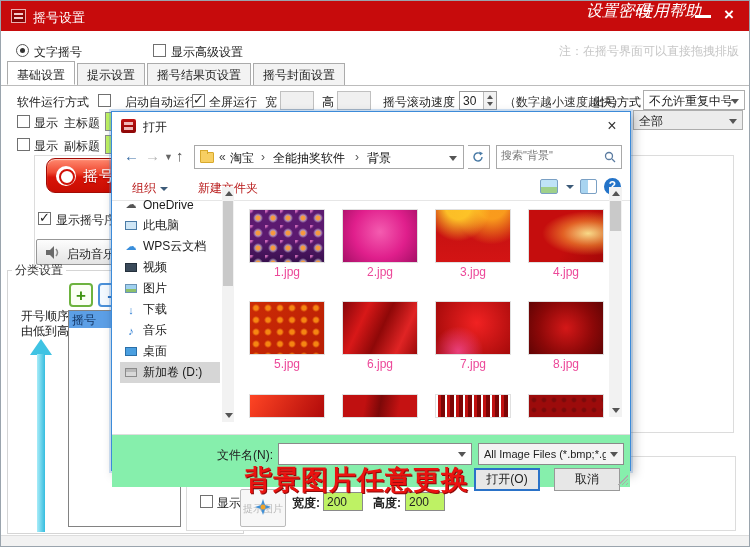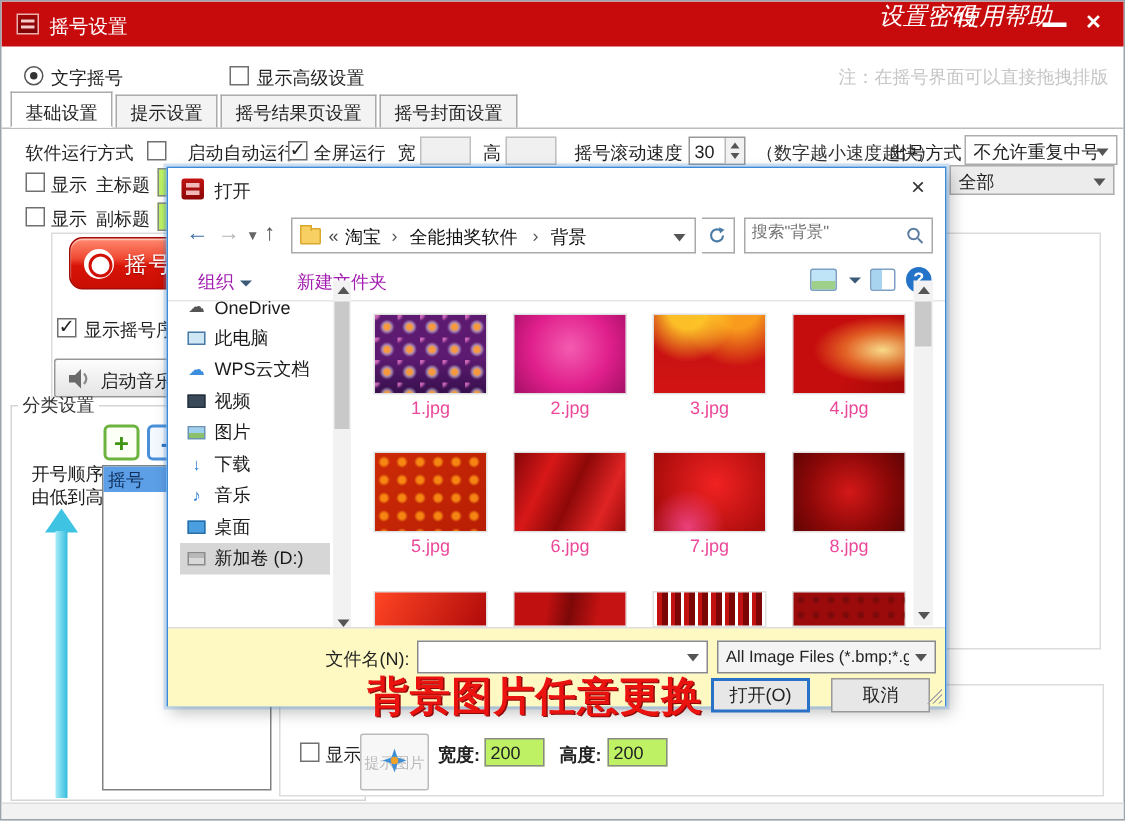--- a/index.html
+++ b/index.html
@@ -73,21 +73,21 @@
   .navglyph.dim { color:#b5b5b5; }
   .addrbox { position:absolute; left:82px; top:3px; width:270px; height:24px; border:1px solid #a9a9a9; background:#fff; }
   .folder-ico { position:absolute; left:5px; top:6px; width:14px; height:11px; background:#f7cf62; border:1px solid #d8a92c; border-radius:1px; }
   .folder-ico::before { content:""; position:absolute; left:-1px; top:-3px; width:6px; height:3px; background:#f7cf62; border:1px solid #d8a92c; border-bottom:none; }
   .crumb { position:absolute; top:4px; font-size:12px; color:#111; white-space:nowrap; }
   .sep { color:#555; }
   .refbtn { position:absolute; left:356px; top:3px; width:22px; height:24px; border:1px solid #a9a9a9; border-left:none; background:#fff; }
   .searchbox { position:absolute; left:384px; top:3px; width:126px; height:24px; border:1px solid #a9a9a9; background:#fff; }
   .searchbox input { position:absolute; left:4px; top:3px; width:100px; border:none; outline:none; font-size:11px; font-family:inherit; color:#444; }
   .toolrow { position:absolute; left:0; top:62px; width:100%; height:27px; border-bottom:1px solid #e6e6e6; }
-  .tool-label { position:absolute; top:6px; font-size:12px; color:#a21caf; }
+  .tool-label { position:absolute; top:6px; font-size:12px; color:#b91c1c; }
   .tri-dn { display:inline-block; width:0; height:0; border-left:4px solid transparent; border-right:4px solid transparent; border-top:4px solid #3c5a78; margin-left:4px; vertical-align:middle; }
   .viewico { position:absolute; left:428px; top:5px; width:18px; height:15px; border:1px solid #7aa0c4; background:linear-gradient(#bfe3f7 55%, #9fd08a 55%); border-radius:2px; }
   .paneico { position:absolute; left:468px; top:5px; width:17px; height:15px; border:1px solid #7aa0c4; background:linear-gradient(90deg,#a8d4f0 45%, #ffffff 45%); border-radius:2px; }
   .helpico { position:absolute; left:492px; top:4px; width:17px; height:17px; border-radius:50%; background:#2373c8; color:#fff; font-weight:bold; text-align:center; line-height:17px; font-size:12px; }
 
   .side { position:absolute; left:8px; top:82px; width:100px; }
   .side-item { height:21px; display:flex; align-items:center; white-space:nowrap; font-size:12px; color:#1a1a1a; }
   .side-item.sel { background:#d6d6d6; }
   .sic { display:inline-block; width:14px; text-align:center; margin:0 5px 0 4px; font-size:11px; }
   .sic-box { display:inline-block; width:12px; height:9px; margin:0 6px 0 5px; }
@@ -105,21 +105,21 @@
   .t4 { background:radial-gradient(ellipse at 80% 45%, rgba(255,240,150,.9) 0%, rgba(255,180,60,.5) 30%, transparent 55%), linear-gradient(120deg,#c50d0d 55%, #a50808); }
   .t5 { background:radial-gradient(circle at 6px 6px, rgba(255,150,20,.85) 2px, transparent 4px), linear-gradient(135deg,#cc2b06,#b81e04); background-size:12px 12px, 100% 100%; }
   .t6 { background:linear-gradient(115deg,#86060a 0%, #d81818 28%, #8e0808 52%, #e02424 78%, #9c0a0a 100%); }
   .t7 { background:radial-gradient(circle at 30% 95%, rgba(250,80,160,.75) 0%, transparent 35%), radial-gradient(circle at 55% 40%, #f12222 0%, #a80b0b 85%); }
   .t8 { background:radial-gradient(circle at 50% 50%, #d41818 0%, #8c0808 60%, #600404 100%); }
   .t9 { background:linear-gradient(120deg,#ff4524,#b00a0a); }
   .t10 { background:linear-gradient(100deg,#c01010 30%, #7d0808 50%, #c51212 75%); }
   .t11 { background:repeating-linear-gradient(90deg,#ffffff 0 2px,#c21111 2px 5px,#7c0505 5px 9px); }
   .t12 { background:radial-gradient(circle at 5px 5px, rgba(120,10,10,.9) 1.5px, transparent 3px), #9c0b0b; background-size:10px 10px; }
 
-  .dlg-bottom { position:absolute; left:0; top:306px; width:100%; height:53px; background:#fef9c3; border-top:1px solid #dedede; }
+  .dlg-bottom { position:absolute; left:0; top:322px; width:100%; height:53px; background:#86efac; border-top:1px solid #dedede; }
   .combo { position:absolute; background:#fff; border:1px solid #8a8a8a; height:22px; }
   .overlayred { position:absolute; left:133px; top:27px; font-size:27px; font-weight:bold; color:#ea1310; letter-spacing:1px; text-shadow:1px 1px 0 #8c0a0a; white-space:nowrap; z-index:5; }
   .dbtn { position:absolute; top:33px; width:66px; height:23px; background:#e7e7e7; border:1px solid #999; text-align:center; line-height:21px; font-size:12px; }
   .dbtn.primary { border:2px solid #2a72c8; line-height:19px; }
   .grip { position:absolute; right:2px; bottom:2px; width:10px; height:10px; background:linear-gradient(135deg, transparent 50%, #aaa 50%, #aaa 56%, transparent 56%, transparent 68%, #aaa 68%, #aaa 74%, transparent 74%, transparent 86%, #aaa 86%, #aaa 92%, transparent 92%); }
 
   .bstrip { position:absolute; left:0; top:534px; width:750px; height:13px; background:#f2f2f2; border-top:1px solid #ddd; }
   .note { position:absolute; left:558px; top:42px; color:#c6c6c6; font-size:12px; white-space:nowrap; }
 </style>
 </head>

